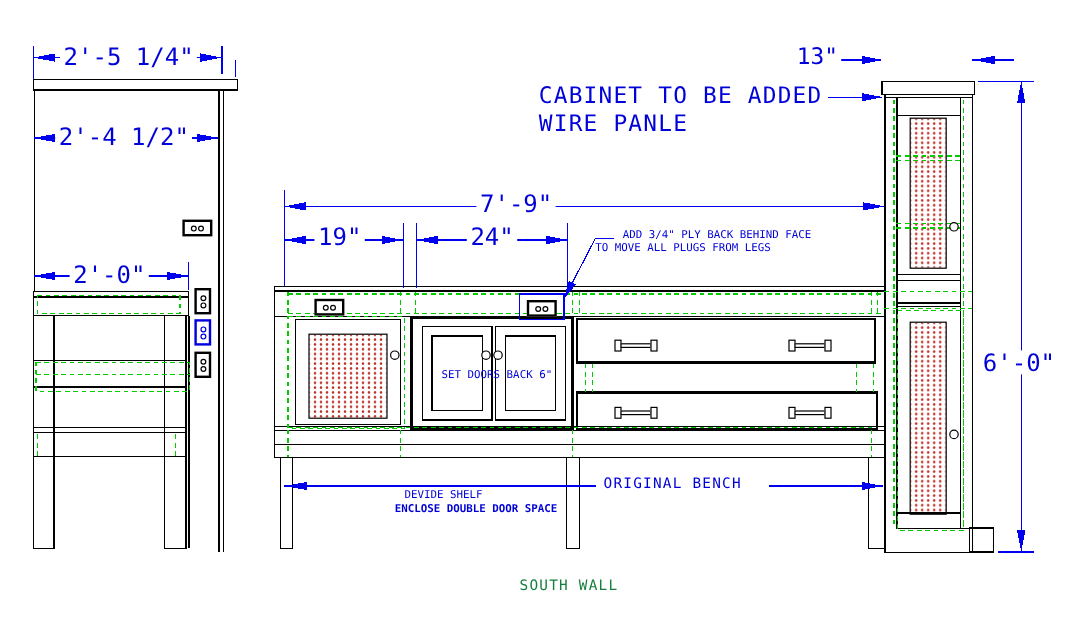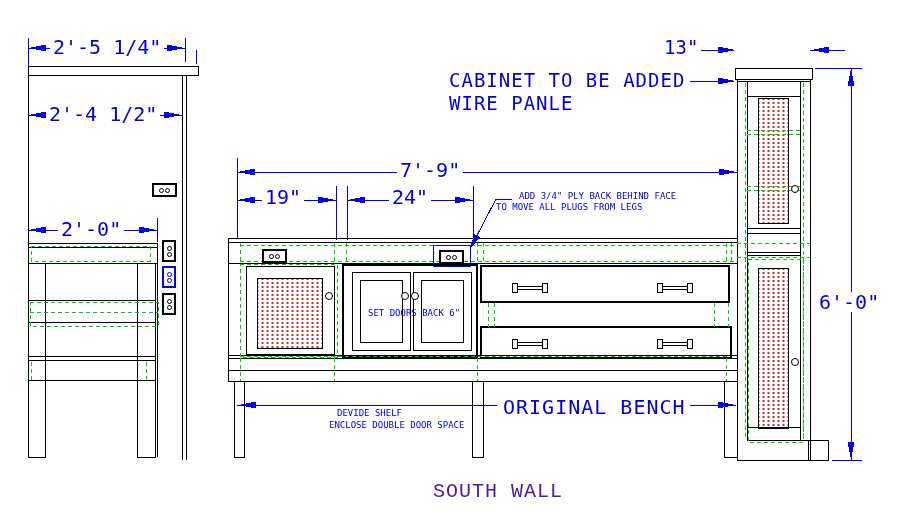--- a/index.html
+++ b/index.html
@@ -2,23 +2,23 @@
 <html><head>
 <meta charset="utf-8">
 <style>
   html,body{margin:0;padding:0;background:#fff;}
   #canvas{position:relative;width:899px;height:516px;background:#ffffff;overflow:hidden;
           font-family:"DejaVu Sans Mono", monospace;}
   svg{position:absolute;left:0;top:0;z-index:5;}
   .txt{position:absolute;color:#0000d8;white-space:nowrap;z-index:10;background:#fff;line-height:1;}
   .big{font-size:20px;padding:0 3px;}
   .med{font-size:19px;letter-spacing:1px;}
-  .mid{font-size:20px;letter-spacing:1px;padding:0 4px;}
+  .mid{font-size:12px;letter-spacing:1px;padding:0 4px;}
   .sml{font-size:9px;letter-spacing:0px;}
-  .navy{color:#4c1d95;font-family:Liberation Mono, monospace;}
+  .navy{color:#15803d;}
   .hatch{position:absolute;border:1px solid #000;background-color:#fff;z-index:2;
          background-image:radial-gradient(#c03028 1px, rgba(255,255,255,0) 1.35px);
          background-size:5px 4px;background-position:2px 2px;}
   .knob{position:absolute;width:6px;height:6px;border:1px solid #000;border-radius:50%;background:#fff;z-index:6;}
   .outlet{position:absolute;border:2px solid #000;background:#fff;display:flex;
           align-items:center;justify-content:center;gap:1px;z-index:7;box-sizing:border-box;}
   .outlet .p{width:5px;height:5px;border:1px solid #000;border-radius:50%;box-sizing:border-box;}
   .outlet.h{width:25px;height:14px;flex-direction:row;}
   .outlet.v{width:14px;height:22px;flex-direction:column;}
   .outlet.blue{border-color:#0000e0;}
@@ -238,17 +238,17 @@
   <div class="txt big" style="left:262px;top:187px;">19"</div>
   <div class="txt big" style="left:389px;top:187px;">24"</div>
   <div class="txt big" style="left:661px;top:38px;font-size:19px;">13"</div>
   <div class="txt big" style="left:816px;top:292px;">6'-0"</div>
   <div class="txt med" style="left:449px;top:94px;">WIRE PANLE</div>
   <div class="txt med" style="left:449px;top:71px;">CABINET TO BE ADDED</div>
   <div class="txt sml" style="left:519px;top:192px;">ADD 3/4" PLY BACK BEHIND FACE</div>
   <div class="txt sml" style="left:496px;top:203px;">TO MOVE ALL PLUGS FROM LEGS</div>
   <div class="txt sml" style="left:368px;top:309px;background:none;">SET DOORS BACK 6"</div>
   <div class="txt sml" style="left:337px;top:409px;text-align:right;">DEVIDE SHELF</div>
-  <div class="txt sml" style="left:329px;top:421px;">ENCLOSE DOUBLE DOOR SPACE</div>
+  <div class="txt sml" style="left:329px;top:421px;font-weight:bold;">ENCLOSE DOUBLE DOOR SPACE</div>
   <div class="txt mid" style="left:499px;top:397px;">ORIGINAL BENCH</div>
   <div class="txt mid navy" style="left:429px;top:482px;">SOUTH WALL</div>
 
 </div>
 
 </body></html>

